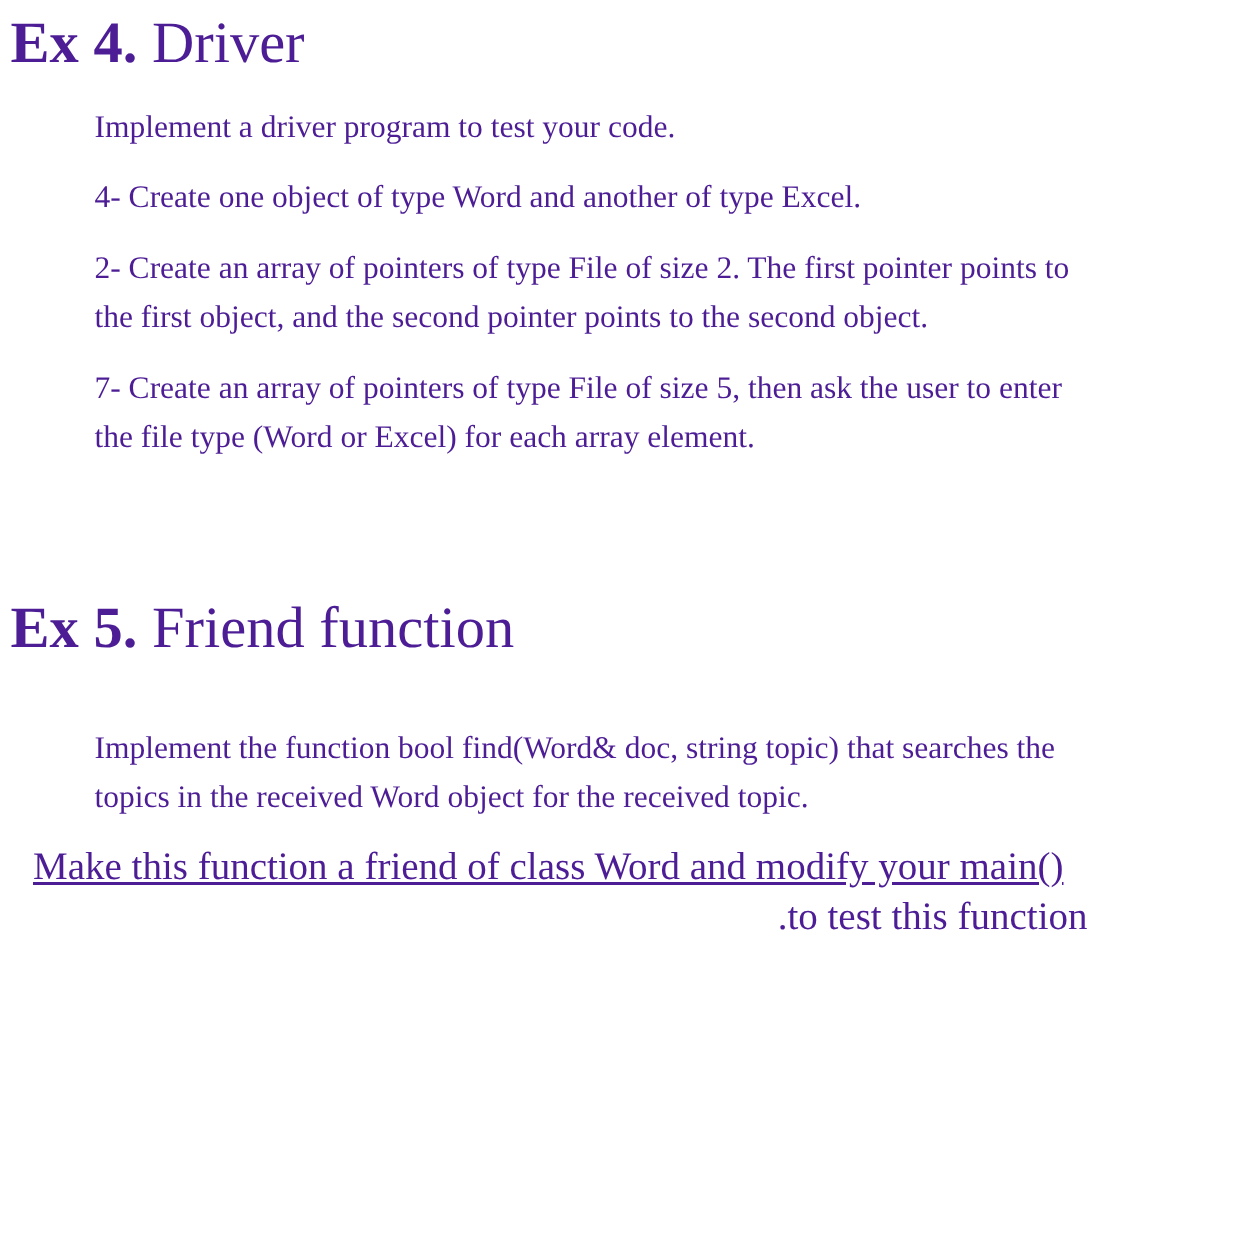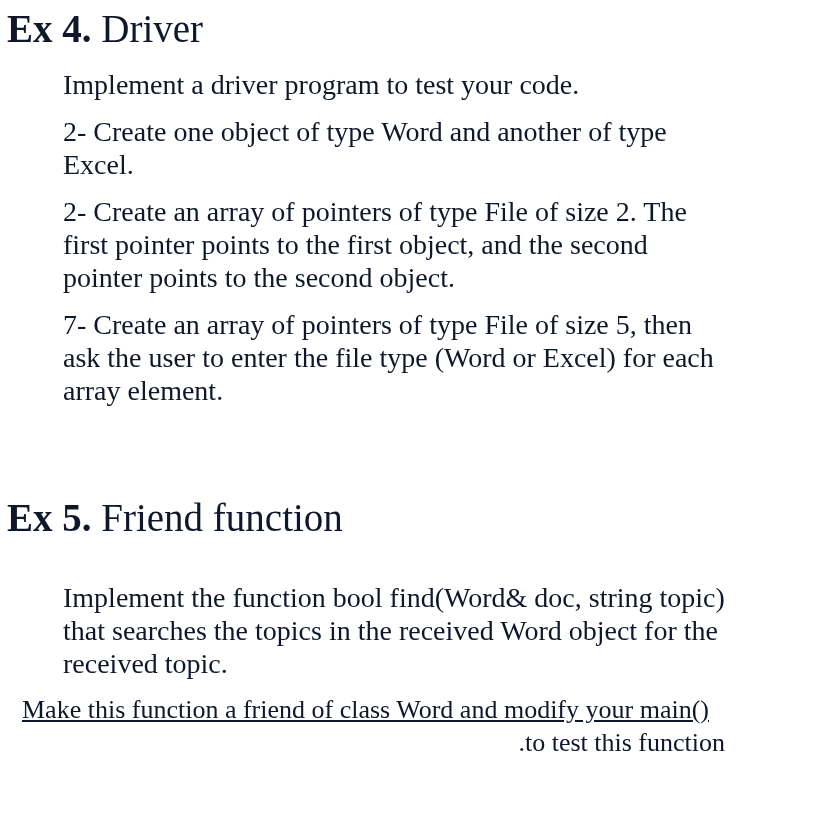--- a/index.html
+++ b/index.html
@@ -7,34 +7,34 @@
     padding: 0;
     background: #ffffff;
   }
   .page {
     position: relative;
     width: 725px;
     height: 828px;
     background: #ffffff;
     overflow: hidden;
     font-family: "Liberation Serif", "DejaVu Serif", serif;
-    color: #0f172a;
+    color: #4c1d95;
   }
   .heading {
     font-size: 39px;
     line-height: 46px;
     margin: 0 0 0 7px;
     font-weight: normal;
     white-space: nowrap;
   }
   .heading .hbold { font-weight: bold; }
   .h1 { padding-top: 6px; }
   .h2 { margin-top: 88px; }
   .para {
-    font-size: 28px;
+    font-size: 21px;
     line-height: 33px;
     margin: 14px 0 0 63px;
     max-width: 735px;
   }
   .para.first-after-heading { margin-top: 16px; }
   .para.narrow { max-width: 712px; margin-top: 40px; }
   .footer-line1 {
     font-size: 26px;
     line-height: 33px;
     margin-top: 13px;
@@ -66,21 +66,21 @@
 </style>
 </head>
 <body>
 
 <div class="page">
 
   <h1 class="heading h1"><span class="hbold">Ex 4.</span><span> Driver</span></h1>
 
   <p class="para first-after-heading">Implement a driver program to test your code.</p>
 
-  <p class="para">2- Create one object of type Word and another of type Excel.</p>
+  <p class="para">4- Create one object of type Word and another of type Excel.</p>
 
   <p class="para">2- Create an array of pointers of type File of size 2. The first pointer points to the first object, and the second pointer points to the second object.</p>
 
   <p class="para">7- Create an array of pointers of type File of size 5, then ask the user to enter the file type (Word or Excel) for each array element.</p>
 
 
   <h1 class="heading h2"><span class="hbold">Ex 5.</span><span> Friend function</span></h1>
 
   <p class="para narrow first-after-heading">Implement the function bool find(Word&amp; doc, string topic) that searches the topics in the received Word object for the received topic.</p>
 

